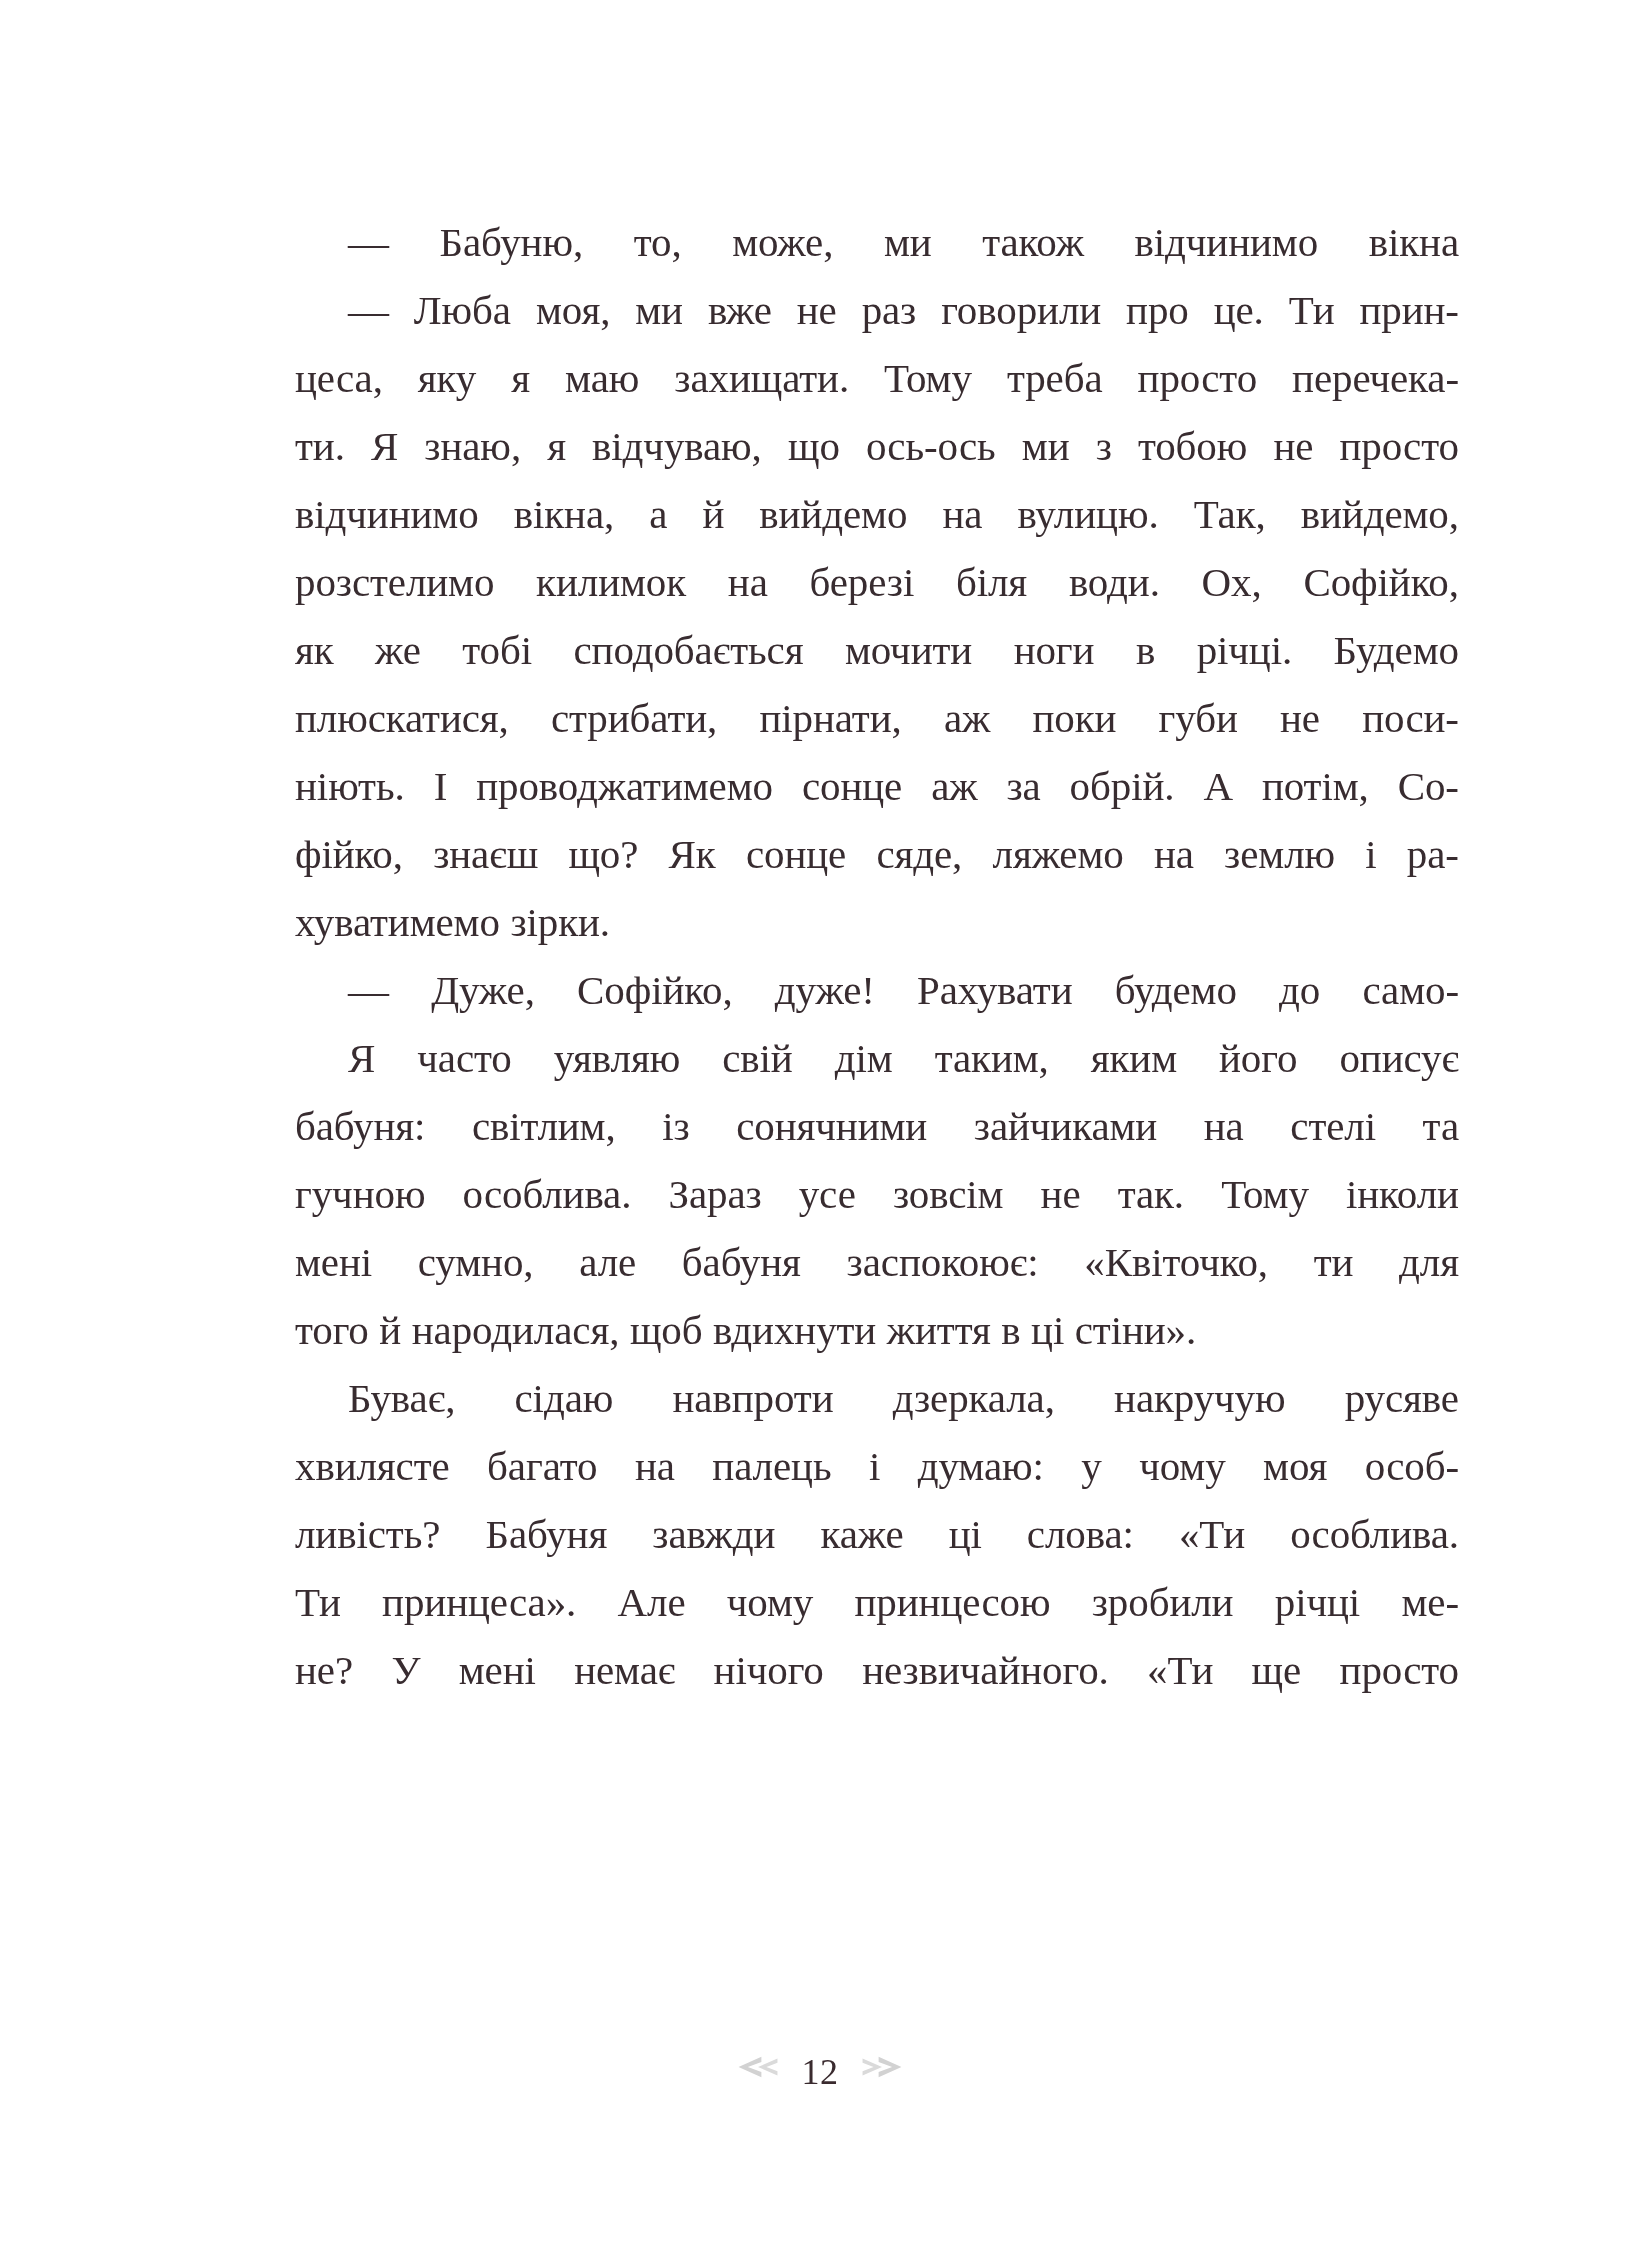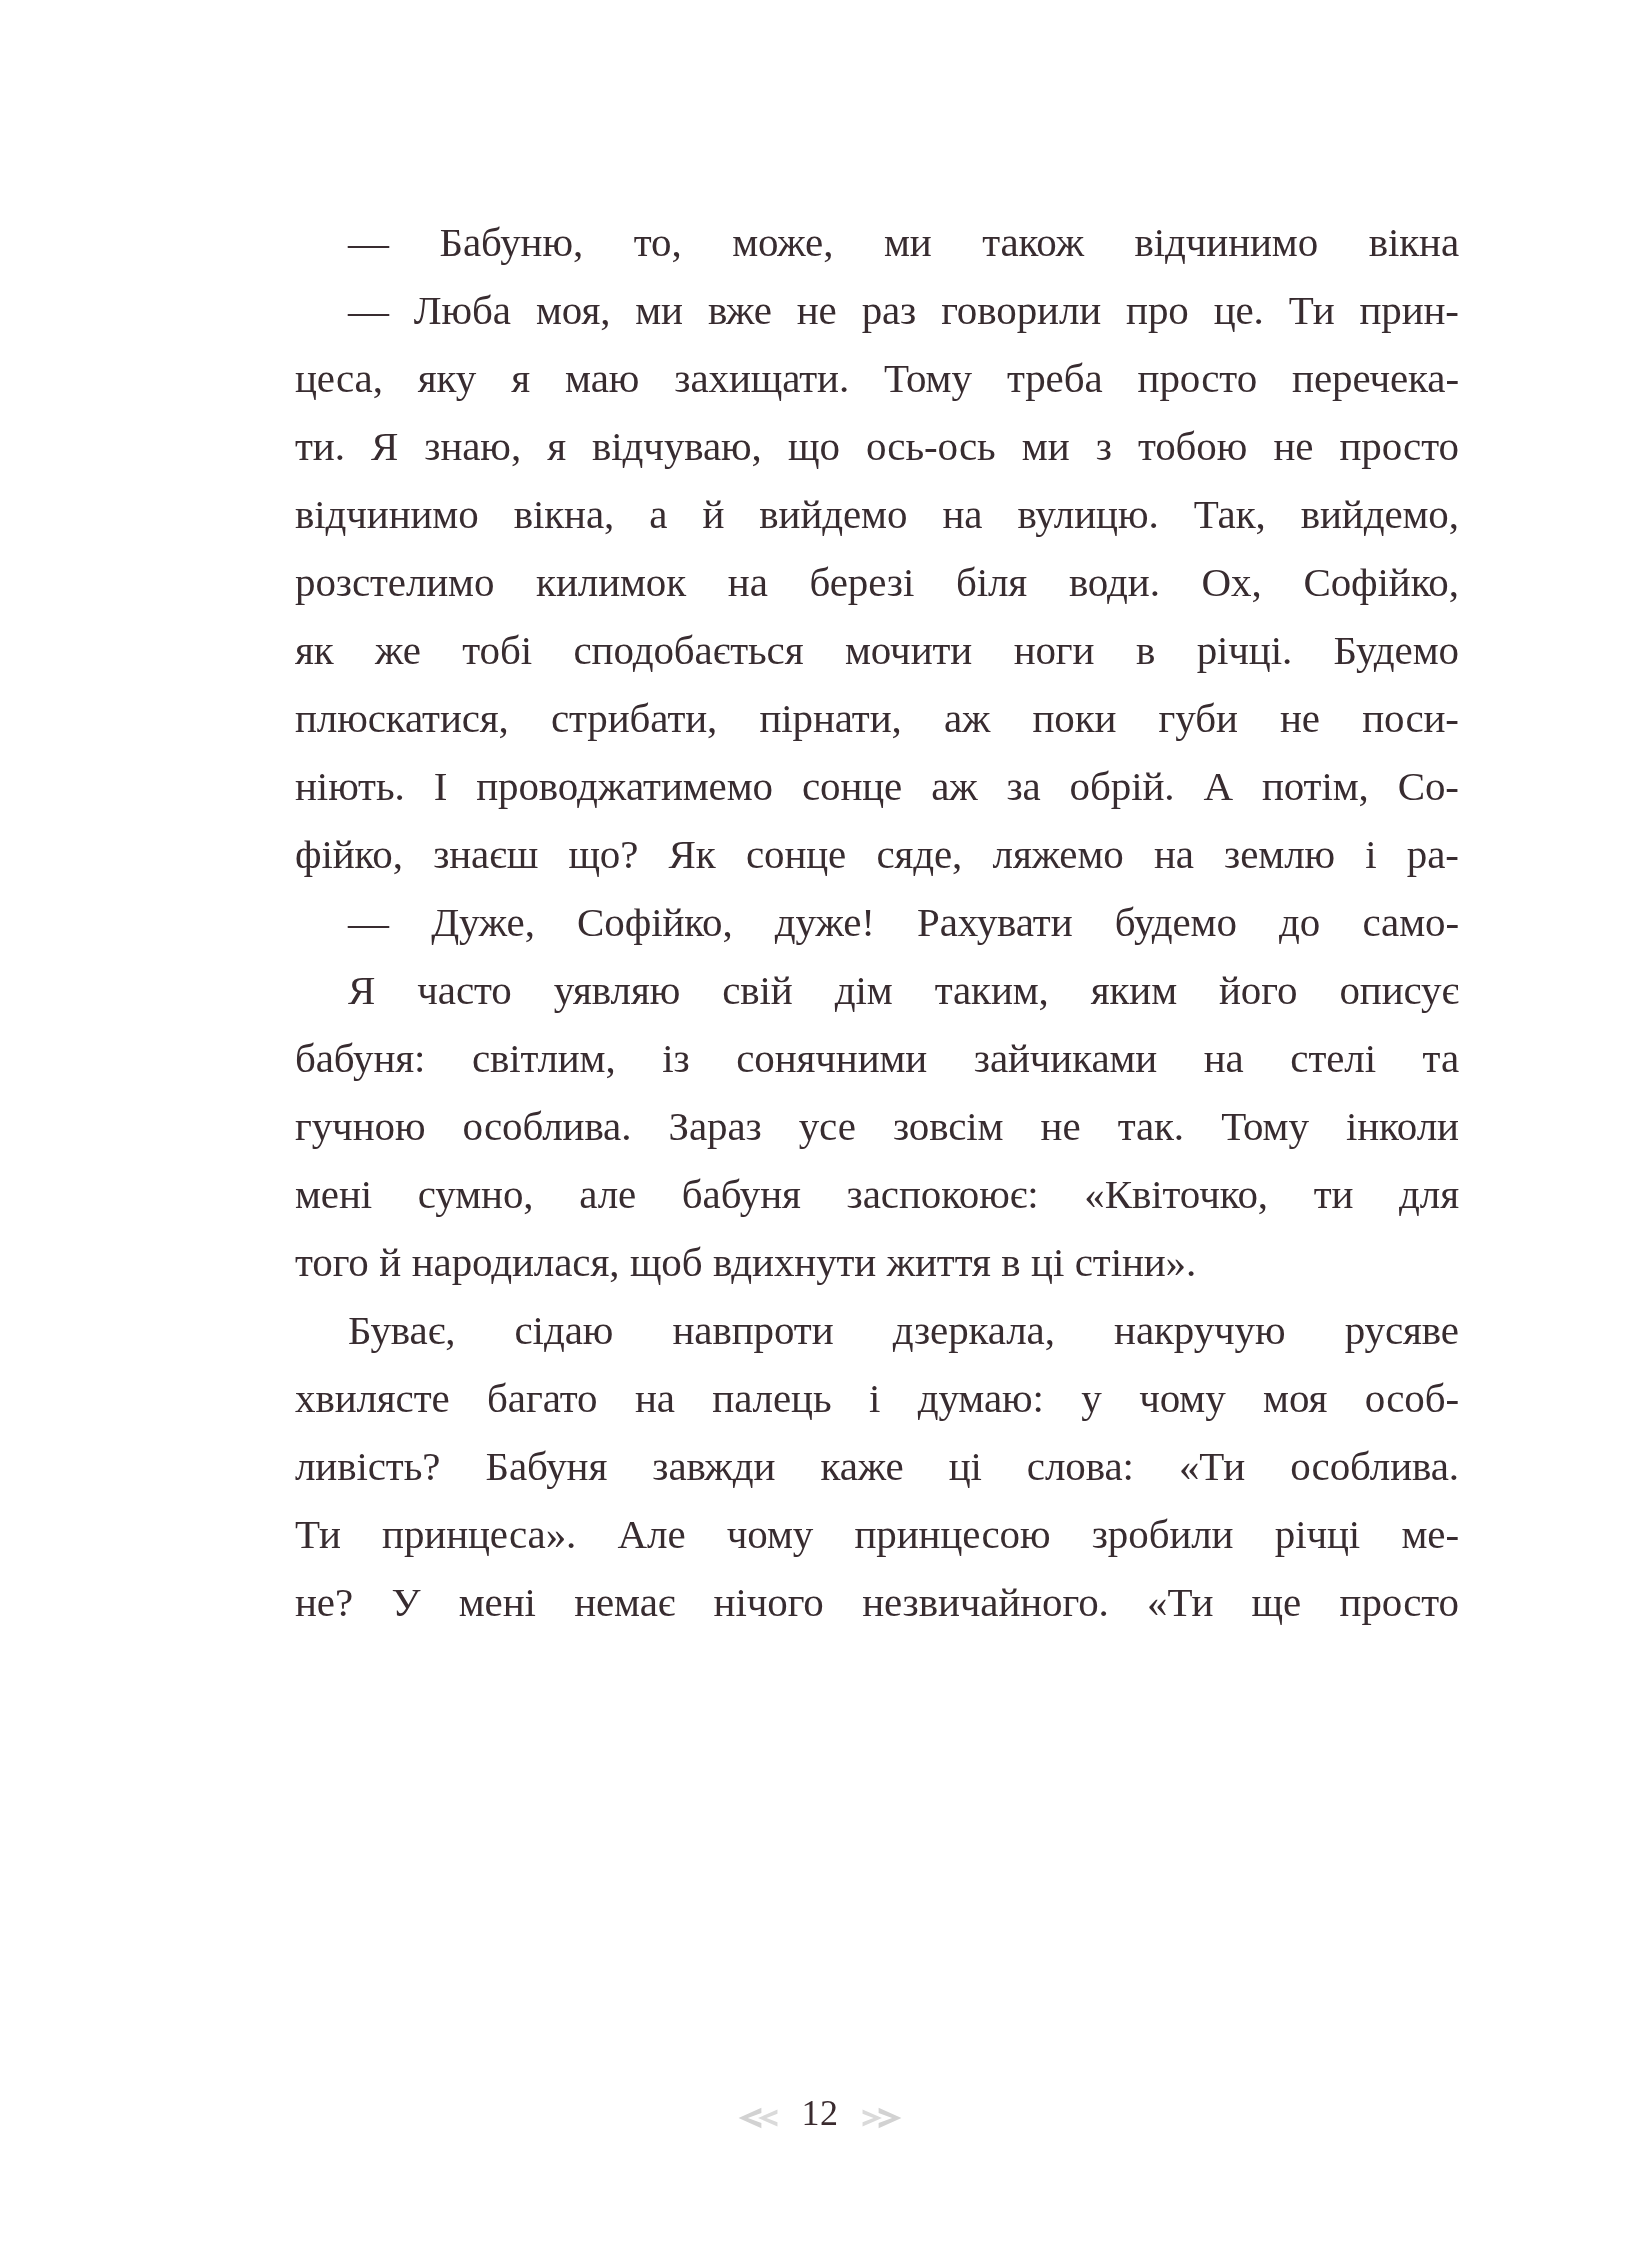--- a/index.html
+++ b/index.html
@@ -70,21 +70,21 @@
   }
 
   
   .folio {
     position: absolute;
     left: 0;
     right: 0;
     top: 2054px;
     height: 77px;
     display: flex;
-    align-items: flex-end;
+    align-items: flex-start;
     justify-content: center;
     gap: 22px;
   }
 
   .folio-number {
     color: #3a2b2f;
     font-size: 36px;
     line-height: 1;
     letter-spacing: 0.4px;
     font-family: "Liberation Serif", "DejaVu Serif", serif;
@@ -217,20 +217,21 @@
           <span class="w">що?</span>
           <span class="w">Як</span>
           <span class="w">сонце</span>
           <span class="w">сяде,</span>
           <span class="w">ляжемо</span>
           <span class="w">на</span>
           <span class="w">землю</span>
           <span class="w">і</span>
           <span class="w">ра-</span>
         </span>
+        <span class="line">хуватимемо зірки.</span>
       </p>
       <p class="para">
         <span class="line justify">
           <span class="w"><span class="indent"></span>—</span>
           <span class="w">Дуже,</span>
           <span class="w">Софійко,</span>
           <span class="w">дуже!</span>
           <span class="w">Рахувати</span>
           <span class="w">будемо</span>
           <span class="w">до</span>

